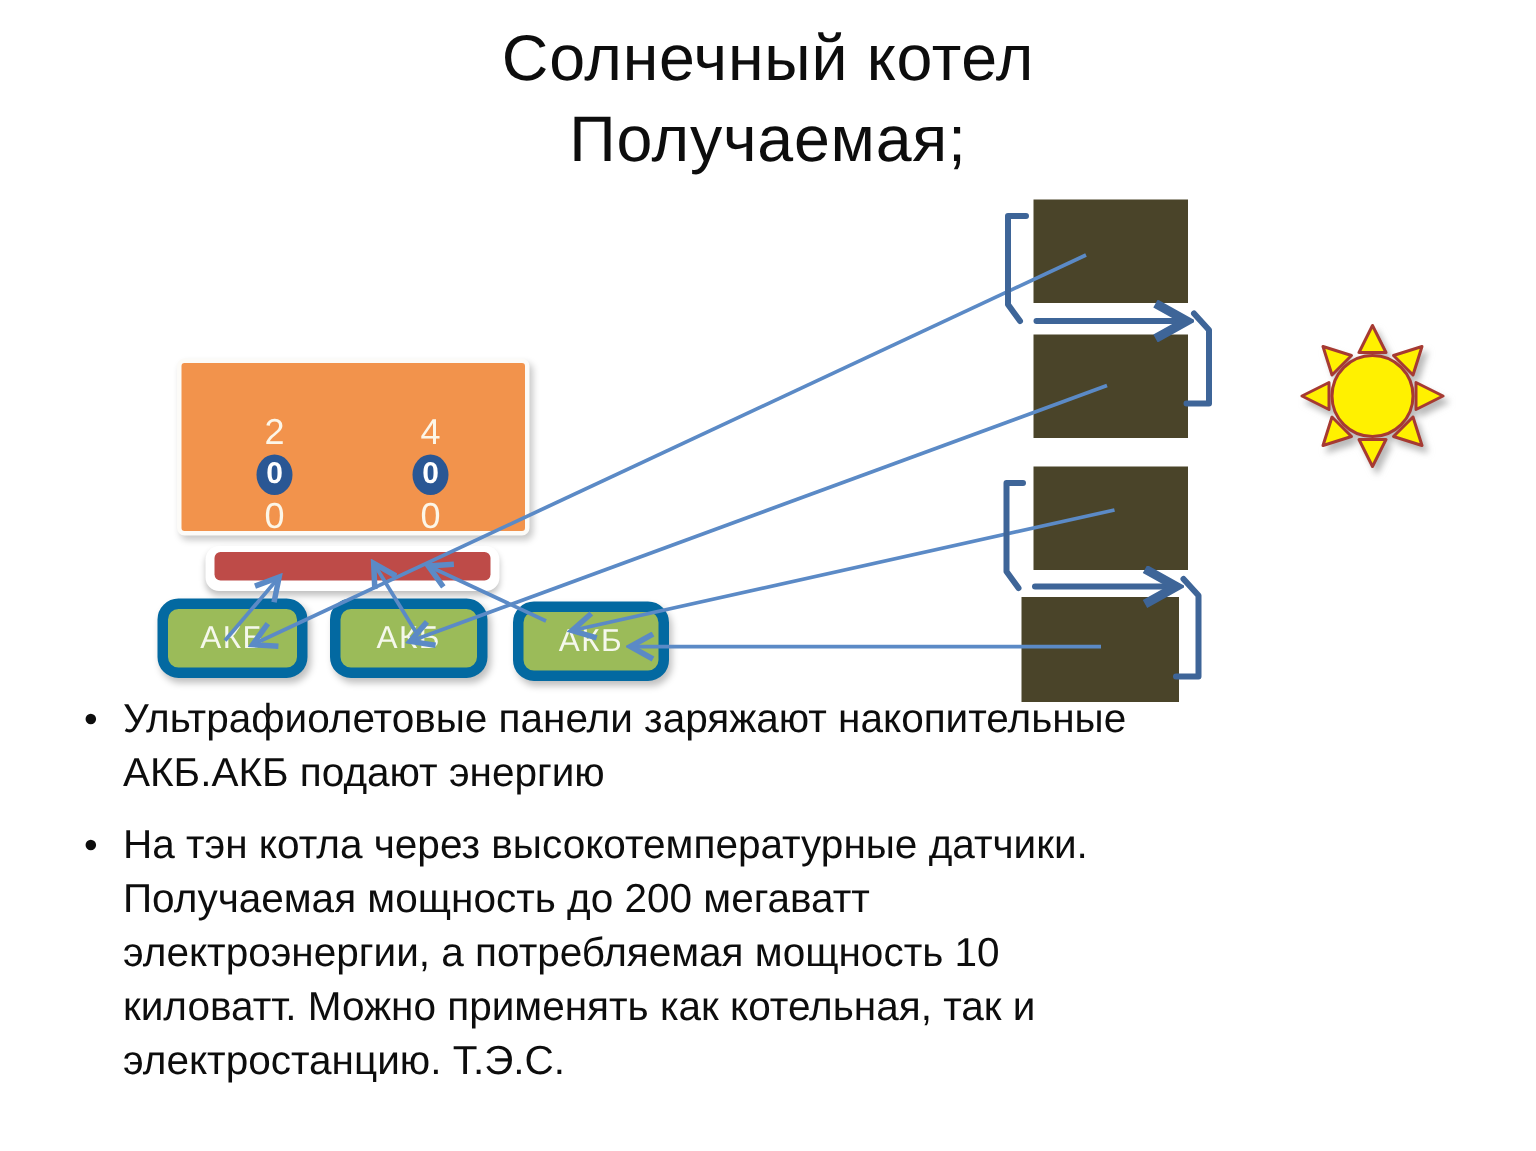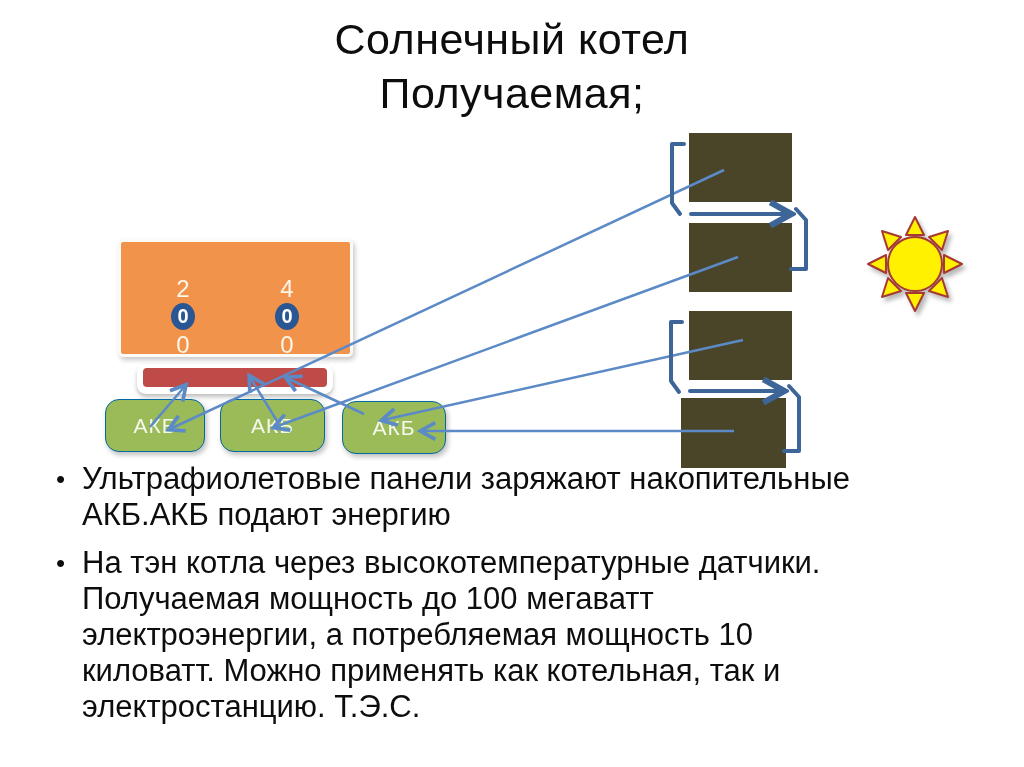--- a/index.html
+++ b/index.html
@@ -77,21 +77,21 @@
     left: 143px; top: 368px;
     width: 184px; height: 19px;
     background: #BE4B48;
     border-radius: 4px;
   }
 
   
   .battery {
     position: absolute;
     background: #9BBB59;
-    border: 1px solid #0369a1;
+    border: 7px solid #0369a1;
     border-radius: 14px;
     box-shadow: 2px 3px 5px rgba(0,0,0,0.25);
     display: flex;
     align-items: center;
     justify-content: center;
     color: #F5F8EC;
     font-size: 21px;
     letter-spacing: 1px;
   }
   .battery.b1 { left: 105px; top: 399px; width: 100px; height: 53px; }
@@ -130,21 +130,21 @@
     display: flex;
     margin-bottom: 12px;
   }
   .bullet-marker {
     width: 26px;
     flex: 0 0 26px;
     font-size: 26px;
     line-height: 36px;
   }
   .bullet-text {
-    font-size: 31px;
+    font-size: 27px;
     line-height: 36px;
     white-space: pre-line;
   }
 </style>
 </head>
 <body>
 
 <div class="slide">
 
   <div class="title">
@@ -235,20 +235,20 @@
 
   <div class="bullets">
     <div class="bullet-item">
       <span class="bullet-marker">•</span>
       <span class="bullet-text">Ультрафиолетовые панели заряжают накопительные
 АКБ.АКБ подают энергию</span>
     </div>
     <div class="bullet-item">
       <span class="bullet-marker">•</span>
       <span class="bullet-text">На тэн котла через высокотемпературные датчики.
-Получаемая мощность до 100 мегаватт
+Получаемая мощность до 200 мегаватт
 электроэнергии, а потребляемая мощность 10
 киловатт. Можно применять как котельная, так и
 электростанцию. Т.Э.С.</span>
     </div>
   </div>
 
 </div>
 
 </body></html>

